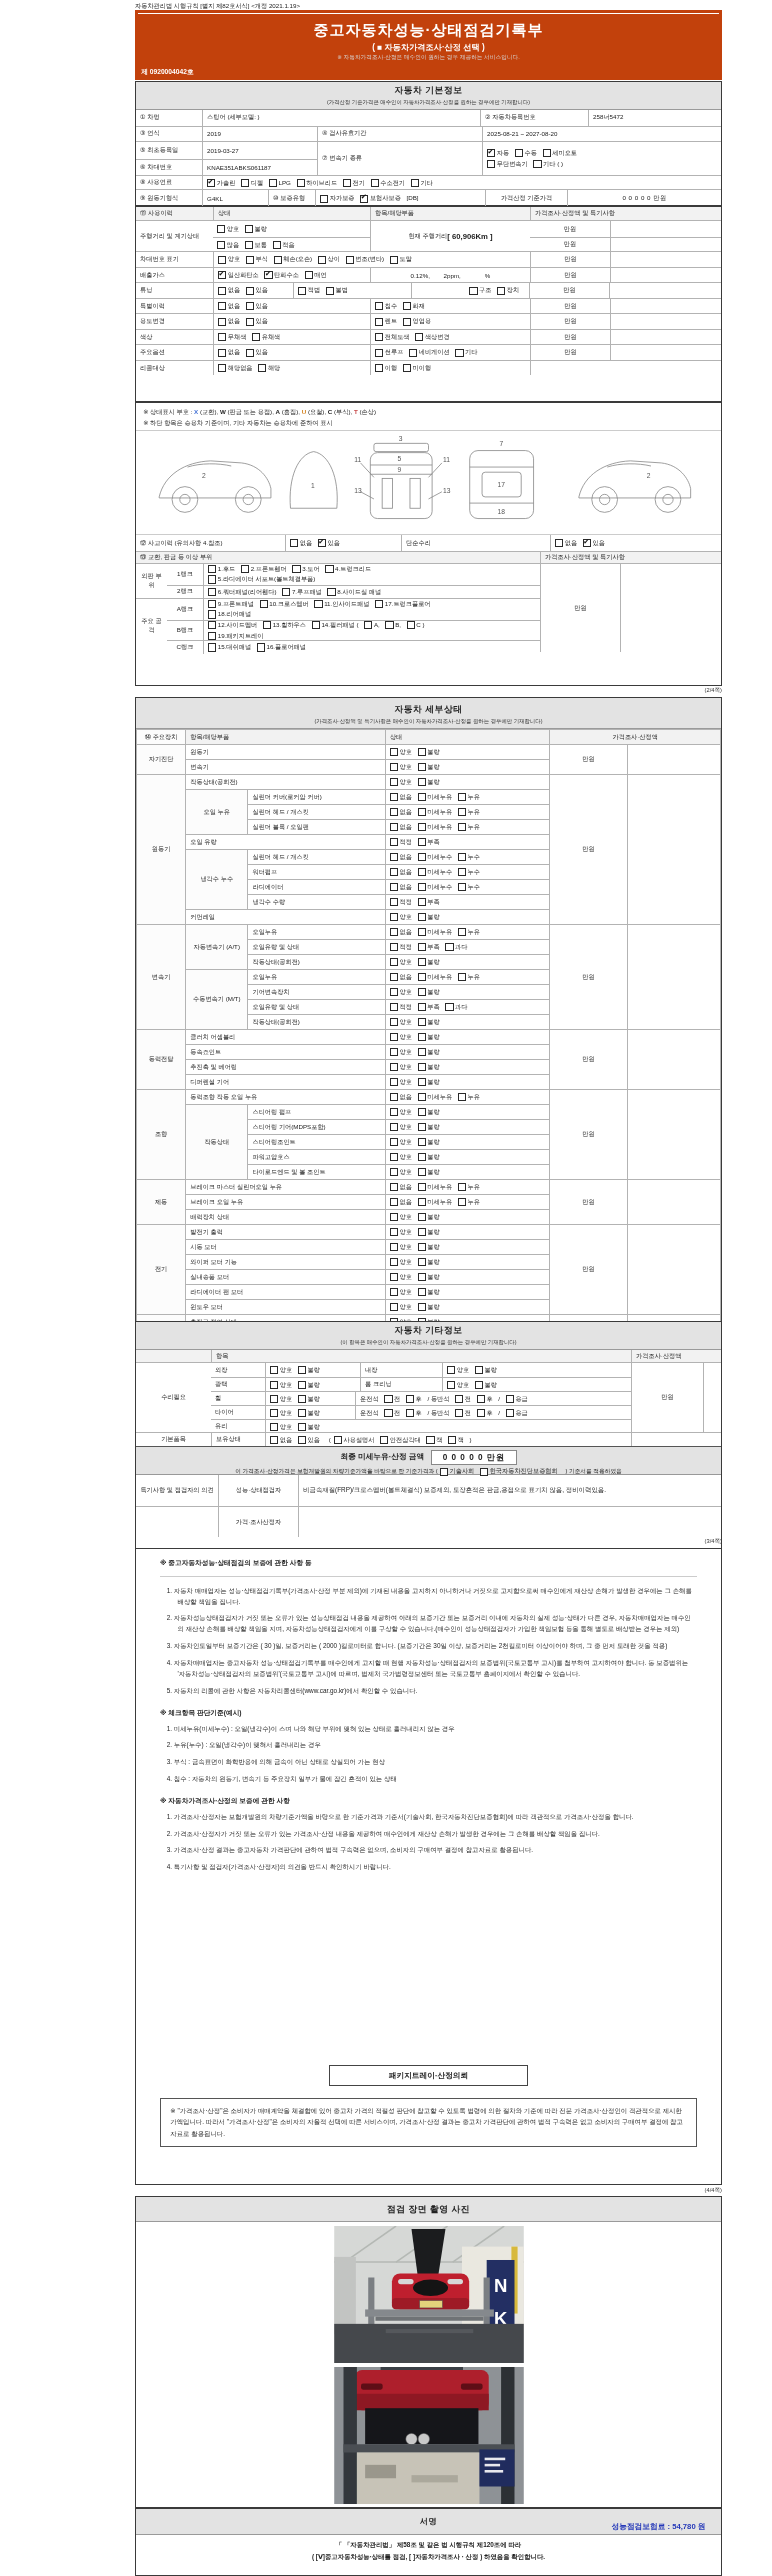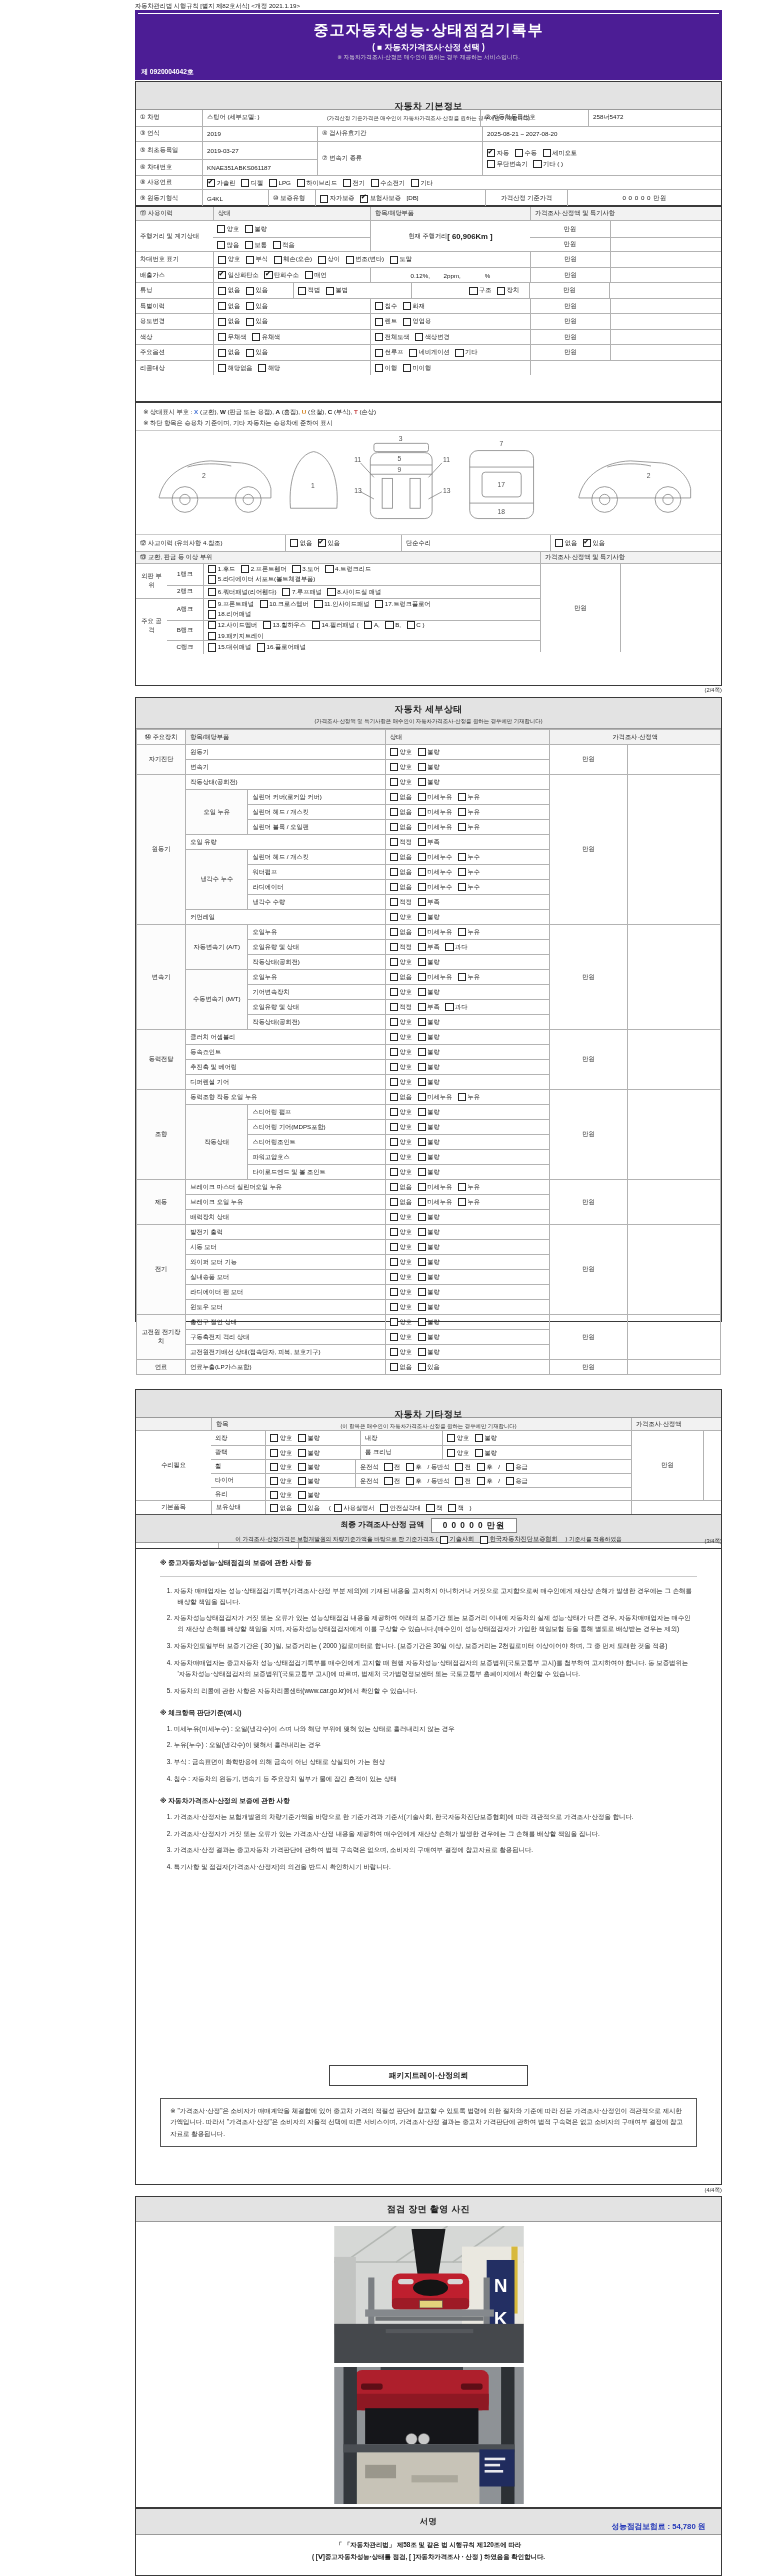--- a/index.html
+++ b/index.html
@@ -1,39 +1,39 @@
 <!DOCTYPE html>
 <html style="font-size:8.2px"><head>
 <meta charset="utf-8">
 <style>
   html,body{margin:0;padding:0;background:#fff;font-family:"Liberation Sans","DejaVu Sans",sans-serif;color:#222;}
   #page{position:relative;width:773px;height:2576px;overflow:hidden;background:#fff;}
   .abs{position:absolute;}
   .blk{position:absolute;left:135px;width:587px;border:1.5px solid #3a3a3a;background:#fff;box-sizing:border-box;}
-  .band{background:#e3e3e3;text-align:center;border-bottom:0.5px solid #9a9a9a;box-sizing:border-box;padding-top:19px;}
+  .band{background:#e3e3e3;text-align:center;border-bottom:0.5px solid #9a9a9a;box-sizing:border-box;padding-top:3px;}
   .band h2{margin:0;font-size:8.8px;letter-spacing:0.5px;}
   .band .nt{font-size:5.4px;color:#333;margin-top:1.5px;}
   .frow{display:flex;border-top:0.5px solid #b3b3b3;align-items:stretch;box-sizing:border-box;}
   .frow.ft{border-top:none;}
   .c{border-left:0.5px solid #b3b3b3;padding:1px 4.1px;display:flex;align-items:center;box-sizing:border-box;font-size:6.2px;min-width:0;}
   .c.f{border-left:none;}
   .lab{font-size:6.2px;}
   .cen{justify-content:center;text-align:center;}
   .col{flex-direction:column;align-items:flex-start;justify-content:center;}
   .won{justify-content:center;}
   .ckrow{display:flex;flex-wrap:wrap;align-items:center;line-height:10.3px;}
   .cb{display:inline-block;width:6.2px;height:6.2px;border:1px solid #2a2a2a;margin:0 1.5px 0 0;position:relative;background:#fff;flex:none;}
   .cb.ck:after{content:"\2714";position:absolute;top:-3.1px;left:-0.5px;font-size:7.2px;color:#111;font-weight:bold;}
   .cl{margin-right:5.7px;font-size:6.2px;white-space:nowrap;}
   .big{font-size:7.7px;font-weight:bold;}
   table.dt{border-collapse:collapse;width:100%;table-layout:fixed;}
   .dt td{border:0.5px solid #b3b3b3;font-size:6.2px;padding:0.5px 4.1px;height:13px;overflow:hidden;}
   .dt td.g{text-align:center;background:#fcfcfc;}
   .dt td.w{text-align:center;}
-  .hdrw{position:absolute;left:135px;width:587px;background:#4c1d95;box-sizing:border-box;color:#fff;}
+  .hdrw{position:absolute;left:135px;width:587px;background:#c2410c;box-sizing:border-box;color:#fff;}
   .hdrw .wline{position:absolute;top:2.6px;left:3.1px;right:3.1px;height:1.5px;background:#fff;}
   .marker{position:absolute;left:135px;width:587px;text-align:right;font-size:5.7px;color:#333;}
   .itm{font-size:6.4px;line-height:1.72;margin:0 0 5.7px 0;padding-left:17.5px;text-indent:-10.8px;}
   .nhead{font-size:6.7px;font-weight:bold;margin:2.1px 0 5.2px 0;}
   .legend b{font-weight:bold;}
   .tbox{border:1px solid #444;display:block;margin:0 auto;padding:4.6px 20.6px;font-size:7.7px;font-weight:bold;text-align:center;width:155px;}
   .wbox{border:1px solid #555;padding:6.2px 9.3px;font-size:6.4px;line-height:1.8;}
   .pricebox{border:0.5px solid #888;background:#fff;padding:1px 10.3px;font-weight:bold;letter-spacing:1px;margin-left:7.2px;}
 </style>
 </head>
@@ -1081,21 +1081,21 @@
                 <span class="cl">있음</span>
               </div>
             </td>
             <td class="w">만원</td>
             <td></td>
           </tr>
     </tbody>
       </table>
   </div>
 
-  <div class="blk" style="top:1389px;height:249px;">
+  <div class="blk" style="top:1321px;height:249px;">
     <div class="band" style="height:28px;">
       <h2>자동차 기타정보</h2>
       <div class="nt">(이 항목은 매수인이 자동차가격조사·산정을 원하는 경우에만 기재합니다)</div>
     </div>
     <div class="frow ft" style="height:12.4px;background:#f2f2f2;">
       <div class="c f" style="width:75px;"></div>
       <div class="c lab" style="width:420px;">항목</div>
       <div class="c lab" style="flex:1;">가격조사·산정액</div>
     </div>
     <div class="frow" style="height:70px;">
@@ -1232,21 +1232,21 @@
             <span class="cl">잭</span>
             <span class="cb"></span>
             <span class="cl">잭</span>
           </div>
         <span>)</span>
       </div>
       <div class="c" style="flex:1;"></div>
     </div>
     <div style="background:#e3e3e3;border-top:1px solid #555;border-bottom:0.5px solid #999;height:29px;box-sizing:border-box;text-align:center;padding-top:2.6px;">
       <div style="display:flex;justify-content:center;align-items:center;">
-        <span style="font-size:7.7px;font-weight:bold;">최종 가격조사·산정 금액</span>
+        <span style="font-size:7.7px;font-weight:bold;">최종 미세누유·산정 금액</span>
         <span class="pricebox">0 0 0 0 0 만원</span>
       </div>
       <div style="font-size:5.7px;margin-top:1.5px;display:flex;justify-content:center;align-items:center;">
         <span>이 가격조사·산정가격은 보험개발원의 차량기준가액을 바탕으로 한 기준가격과 (</span>
         <span class="ckrow" style="margin:0 2.1px;">
             <span class="cb"></span>
             <span class="cl">기술사회</span>
             <span class="cb"></span>
             <span class="cl">한국자동차진단보증협회</span>
           </span>

